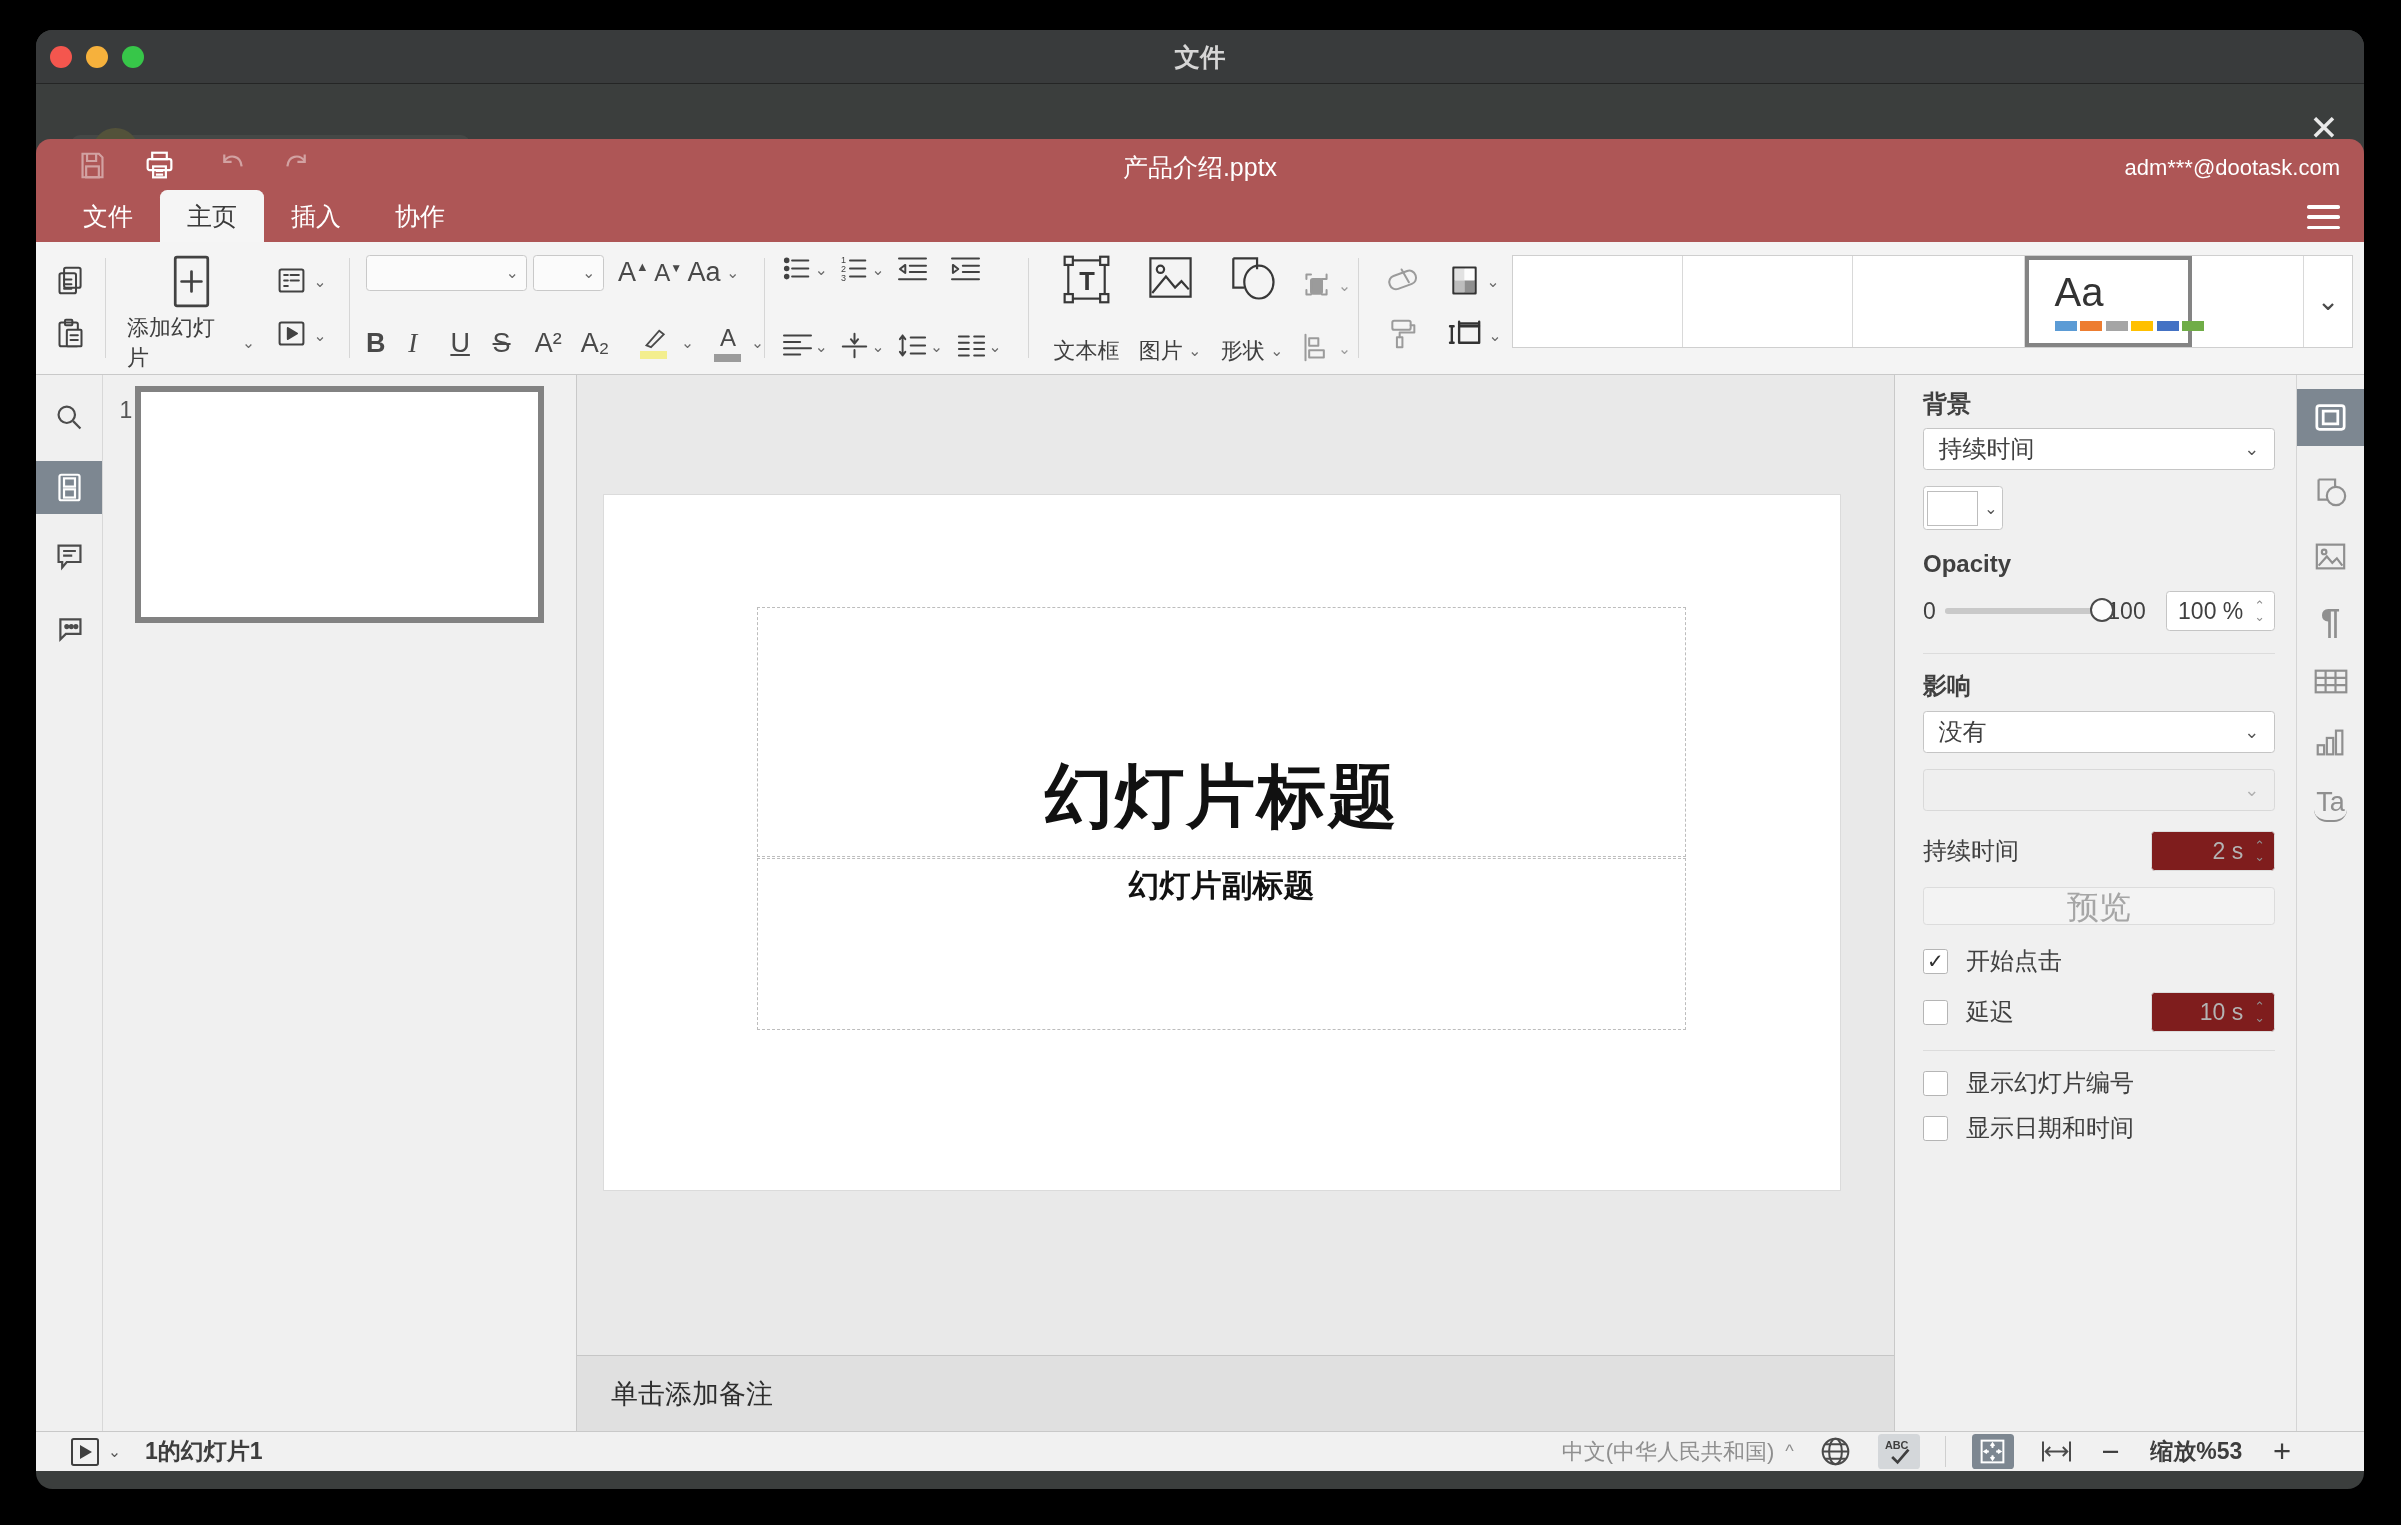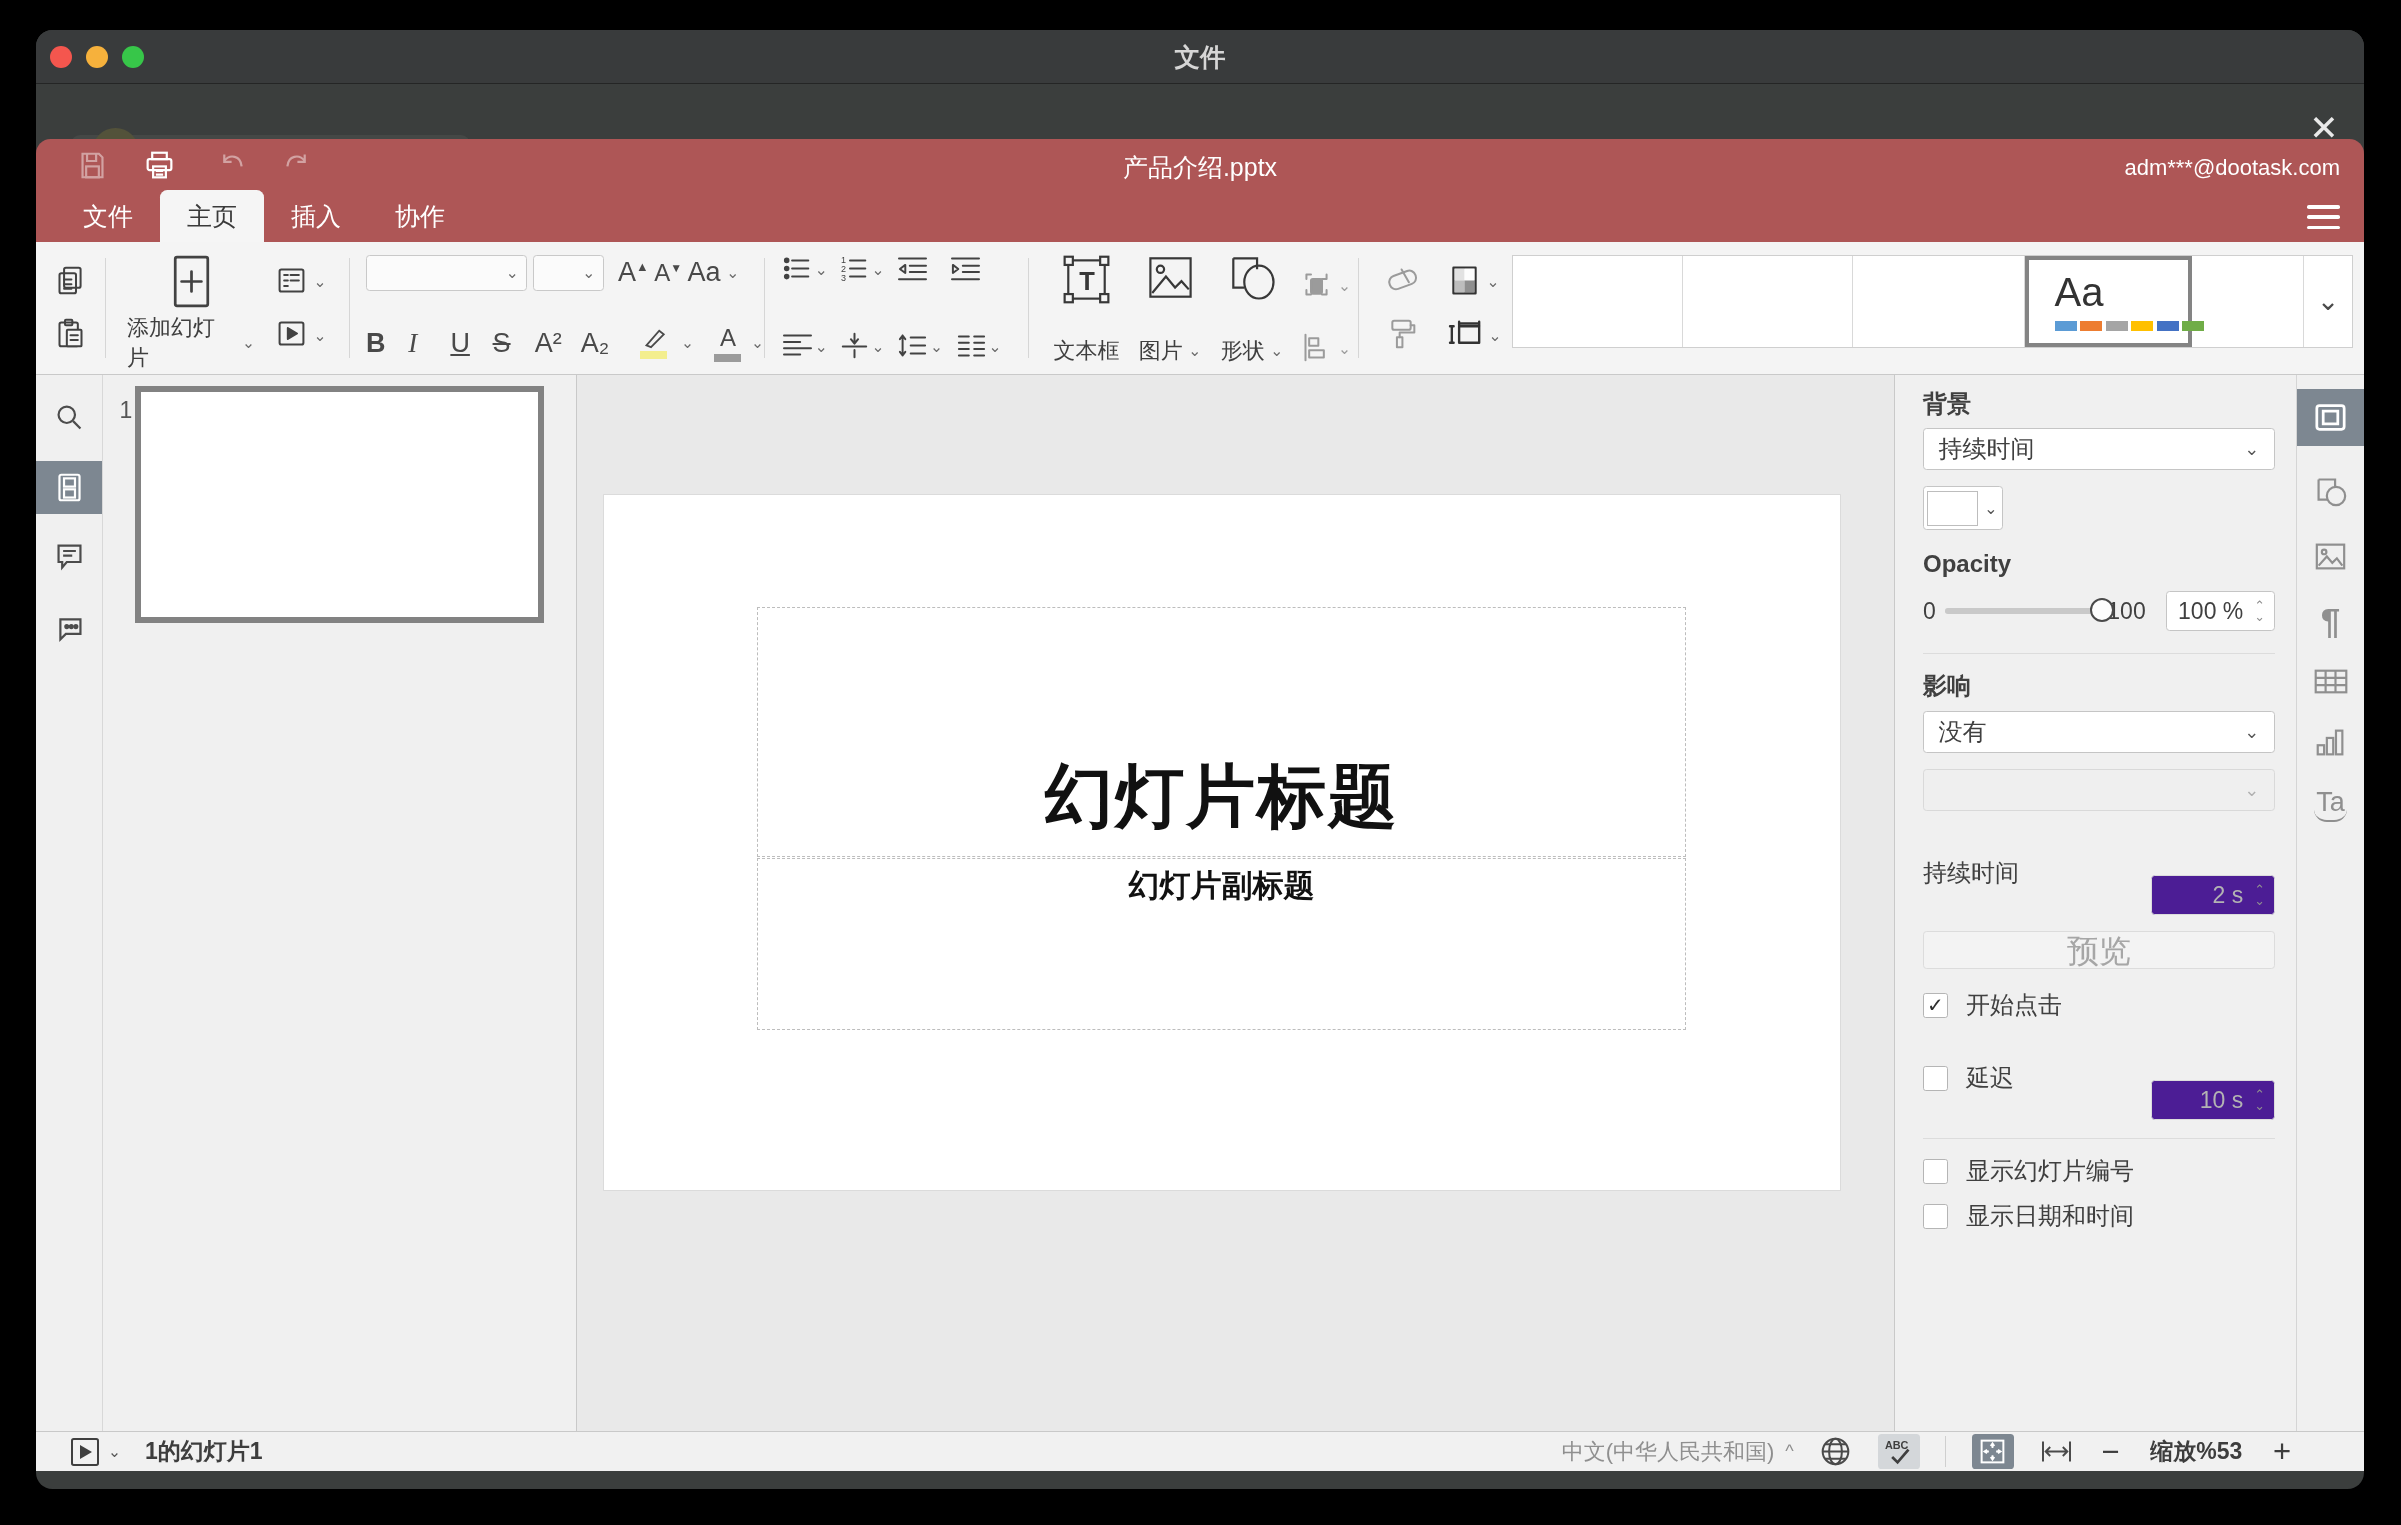--- a/index.html
+++ b/index.html
@@ -104,21 +104,21 @@
                 margin-top:16.4px; display:flex; align-items:center; padding:2.7px; }
   .swatch-color { width:51px; height:35px; background:#fff; border:0.9px solid #bdbdbd; }
   .swatch-btn .chev { margin-left:6.4px; color:#555; font-size:16.4px; }
   .oprow { display:flex; align-items:center; margin-top:12.8px; }
   .num { font-size:23px; color:#404040; }
   .track { width:157px; height:5.5px; background:#c9c9c9; border-radius:2.7px; margin:0 5.5px 0 9px; position:relative; }
   .knob { position:absolute; right:-12px; top:-10px; width:24px; height:24px; border-radius:50%;
           background:#fdfdfd; border:2.3px solid #4a4a4a; }
   .spin { width:109px; height:40px; background:#fff; border:0.9px solid #c5c5c5; border-radius:3.6px;
           display:flex; align-items:center; justify-content:flex-end; padding:0 9px; font-size:23px; color:#404040; margin-left:auto; }
-  .spin.disabled { background:#4c1d95; border-color:#dcdcdc; color:#b3b3b3;margin-top:44px; }
+  .spin.disabled { background:#7f1d1d; border-color:#dcdcdc; color:#b3b3b3; }
   .spin .arrows { display:flex; flex-direction:column; margin-left:11px; color:#8f8f8f; font-size:12.8px; line-height:11px; }
   .hr { height:0.9px; background:#dcdcdc; margin:22px 0 0 0; }
   .durrow { display:flex; align-items:center; margin-top:20px; }
   .dlabel { font-size:24px; color:#404040; }
   .btn { border:0.9px solid #c6c6c6; border-radius:3.6px; background:#fdfdfd; text-align:center; font-size:32px; color:#404040; }
   .btn.preview { margin-top:16.4px; height:38px; line-height:38px; background:#f3f3f3; border-color:#dcdcdc; color:#a6a6a6; }
   .btn.apply { margin-top:31px; height:42px; line-height:42px; }
   .chkrow { display:flex; align-items:center; margin-top:20px; }
   .chk { width:25px; height:25px; background:#fff; border:0.9px solid #b5b5b5; border-radius:2.7px;
          display:flex; align-items:center; justify-content:center; font-size:20px; font-weight:700; color:#2f2f2f; }
@@ -532,20 +532,23 @@
 
     <div class="canvas">
       <div class="slide">
         <div class="ph ph-sub">
           <span class="txt">幻灯片副标题</span>
         </div>
         <div class="ph ph-title">
           <span class="txt">幻灯片标题</span>
         </div>
       </div>
+      <div class="notes">
+        <span class="txt">单击添加备注</span>
+      </div>
     </div>
 
     <div class="props">
       <div class="plabel">背景</div>
       <div class="ddl">
         <span>持续时间</span>
           <span class="chev">⌄</span>
       </div>
       <div class="swatch-btn">
         <span class="swatch-color"></span>

